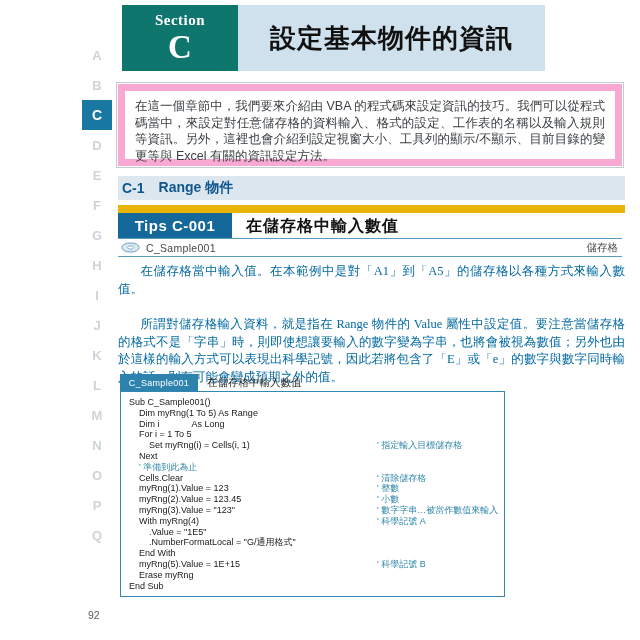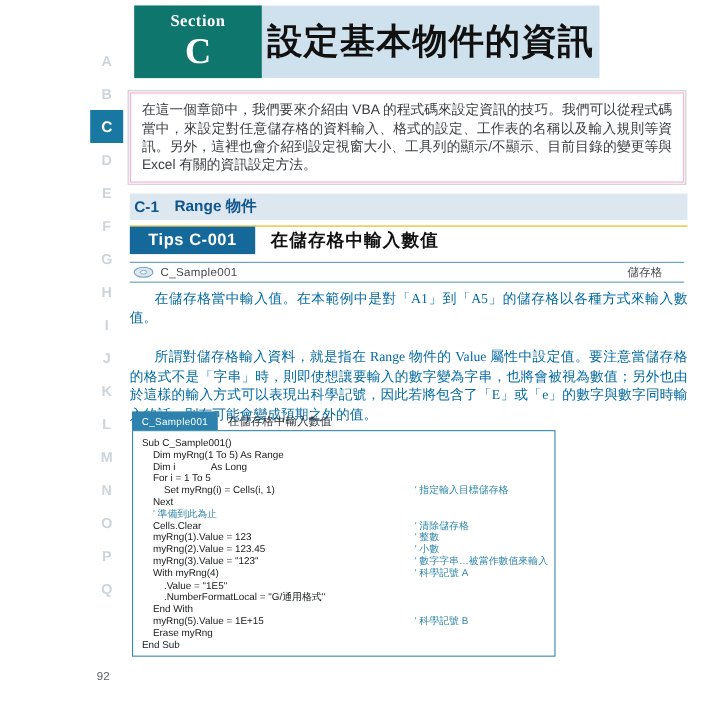--- a/index.html
+++ b/index.html
@@ -23,64 +23,64 @@
   .section-box {
     position: absolute; left: 0; top: 0; width: 116px; height: 66px;
     background: #0f766e; color: #ffffff; text-align: center;
     font-family: "Liberation Serif", serif;
   }
   .section-label { font-size: 15px; font-weight: 700; margin-top: 7px; letter-spacing: .5px; }
   .section-letter { font-size: 33px; font-weight: 700; line-height: 36px; }
   .header-title {
     position: absolute; left: 116px; top: 0; width: 307px; height: 66px;
     display: flex; align-items: center; justify-content: center;
-    font-size: 32px; font-weight: 900; color: #111; letter-spacing: 1px;
+    font-size: 26px; font-weight: 900; color: #111; letter-spacing: 1px;
   }
 
   
   .intro-box {
     position: absolute; left: 118px; top: 84px; width: 504px; height: 82px;
-    border: 1px solid #f9a8d4; outline: 1px solid #c8cbce; outline-offset: 1px;
+    border: 7px solid #f9a8d4; outline: 1px solid #c8cbce; outline-offset: 1px;
     padding: 7px 10px 0 10px;
     font-size: 12.5px; line-height: 16.5px; color: #3a3e42;
     text-align: justify;
   }
 
   
   .c1-band {
     position: absolute; left: 118px; top: 176px; width: 507px; height: 24px;
     background: #dde7ef; display: flex; align-items: center;
     padding-left: 4px; color: #0f568e; font-size: 14px; font-weight: 700;
   }
   .c1-band .c1-label { margin-right: 14px; }
 
   
   .tips-bar {
     position: absolute; left: 118px; top: 205px; width: 507px; height: 27px;
-    border-top: 1px solid #eab308;
+    border-top: 8px solid #eab308;
   }
   .tips-badge {
     position: absolute; left: 0; top: 0; width: 114px; height: 25px;
     background: #14689a; color: #ffffff; display: flex; align-items: center; justify-content: center;
     font-size: 15px; font-weight: 700; letter-spacing: .5px;
   }
   .tips-title {
     position: absolute; left: 128px; top: 1px; height: 25px; display: flex; align-items: center;
     font-size: 16px; font-weight: 700; color: #111; letter-spacing: 1px;
   }
 
   
   .sample-row {
     position: absolute; left: 118px; top: 238px; width: 504px; height: 19px;
     border-top: 1px solid #5b9cbe; border-bottom: 1px solid #5b9cbe;
     display: flex; align-items: center; font-size: 10.5px; color: #44494e;
   }
   .sample-row .cd { margin: 0 6px 0 3px; }
   .sample-name { letter-spacing: .3px; }
-  .sample-cat { margin-left: auto; margin-right: 20px; }
+  .sample-cat { margin-left: auto; margin-right: 4px; }
 
   
   .para {
     position: absolute; left: 118px; width: 507px;
     font-family: "Liberation Serif", serif;
     font-size: 12.5px; line-height: 17.5px; color: #0369a1;
     text-indent: 1.8em; text-align: justify;
   }
   .para-1 { top: 263px; }
   .para-2 { top: 316px; }

